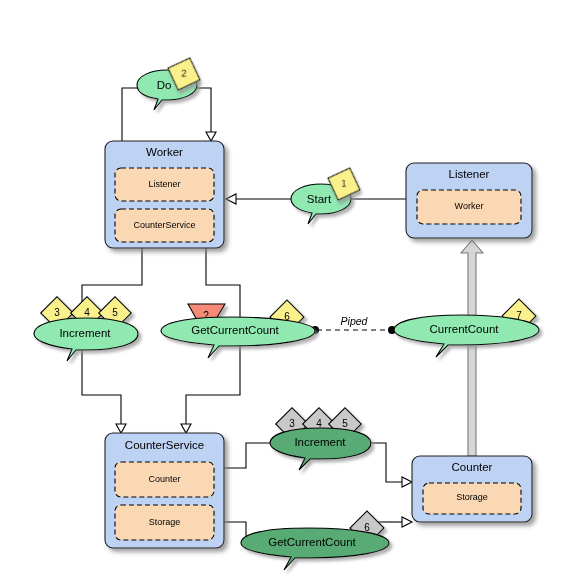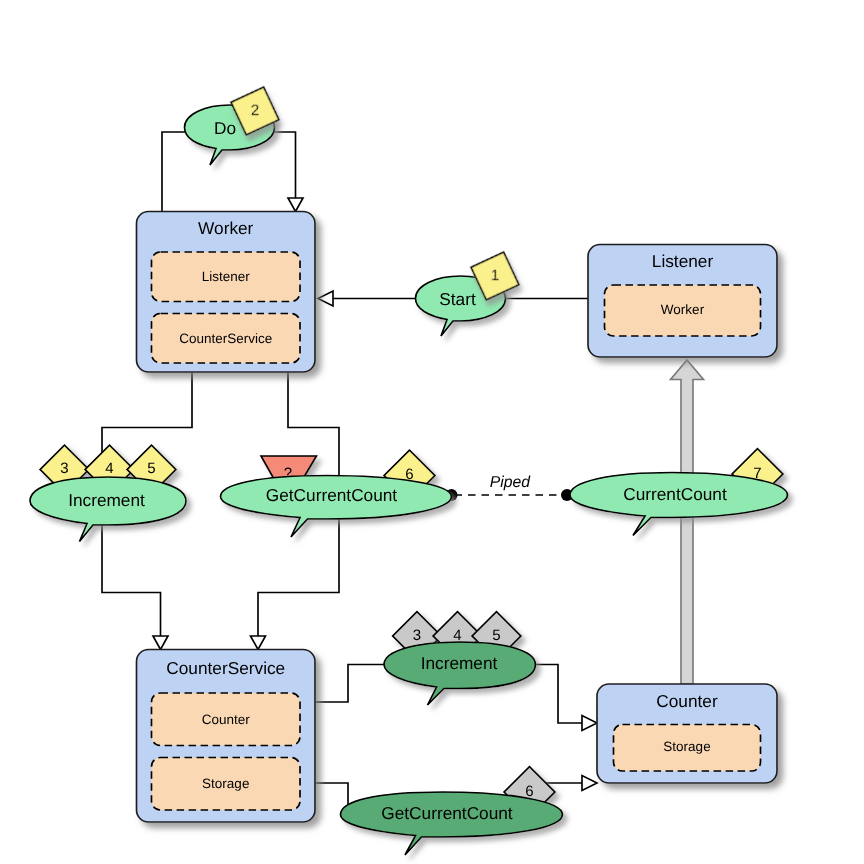--- a/index.html
+++ b/index.html
@@ -11,20 +11,21 @@
     width: 576px;
     height: 576px;
     overflow: hidden;
     font-family: "Liberation Sans", sans-serif;
   }
   #diagram-root {
     position: relative;
     width: 464px;
     height: 576px;
     background: #ffffff;
+    padding-left: 14px;
   }
   svg#diagram-svg {
     display: block;
     width: 576px;
     height: 576px;
   }
   .box-title {
     font-family: "Liberation Sans", sans-serif;
     font-size: 11.5px;
     fill: #000000;

